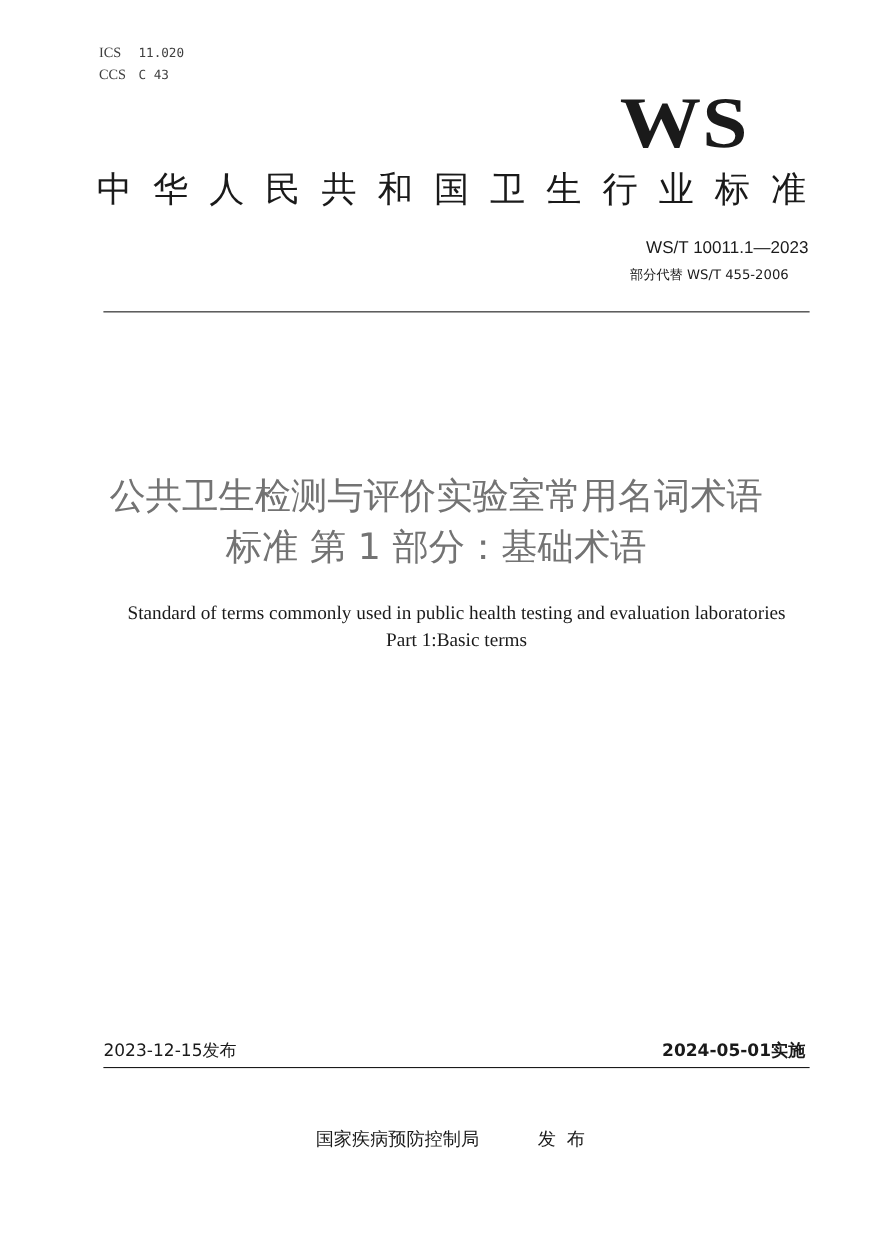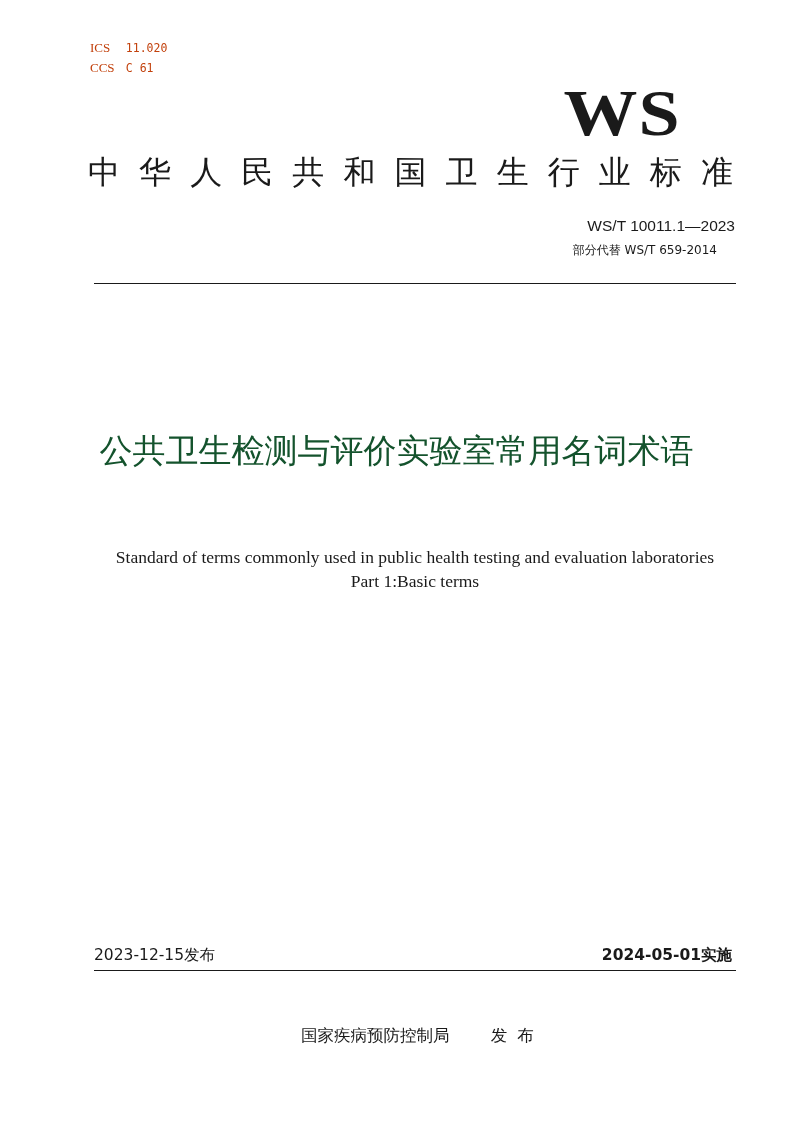--- a/index.html
+++ b/index.html
@@ -15,21 +15,21 @@
       color: #1a1a1a;
       font-family: "DejaVu Sans", "Liberation Sans", sans-serif;
     }
     .abs { position: absolute; }
 
     .classification {
       left: 90px;
       top: 38px;
       font-size: 12px;
       line-height: 20px;
-      color: #c2410c;
+      color: #404040;
     }
     .classification .row { white-space: nowrap; }
     .classification .key {
       font-family: "Liberation Serif", "DejaVu Serif", serif;
       font-size: 13px;
       display: inline-block;
       min-width: 32px;
     }
     .classification .val {
       font-family: "DejaVu Sans Mono", "Liberation Mono", monospace;
@@ -89,21 +89,21 @@
     .rule-top { top: 283px; }
     .rule-bottom { top: 970px; }
 
     .title-cn {
       left: 0;
       width: 793px;
       top: 428px;
       text-align: center;
       font-size: 33px;
       line-height: 46px;
-      color: #14532d;
+      color: #737373;
     }
     .title-en {
       left: 0;
       width: 830px;
       top: 545px;
       text-align: center;
       font-family: "Liberation Serif", "DejaVu Serif", serif;
       font-size: 17.5px;
       line-height: 24px;
       color: #1a1a1a;
@@ -128,39 +128,39 @@
     }
 
     .publisher {
       left: 287px;
       top: 1024px;
       font-size: 16.5px;
       line-height: 24px;
       color: #1a1a1a;
       white-space: nowrap;
     }
-    .publisher .issuer { display: inline-block; margin-left: 14px; }
+    .publisher .issuer { display: inline-block; }
     .publisher .action {
       display: inline-block;
-      margin-left: 36px;
+      margin-left: 48px;
       letter-spacing: 10px;
       font-family: Liberation Mono, monospace;
     }
   </style>
 </head>
 <body>
 
 <div class="abs classification">
   <div class="row">
     <span class="key">ICS</span>
     <span class="val">11.020</span>
   </div>
   <div class="row">
     <span class="key">CCS</span>
-    <span class="val">C 61</span>
+    <span class="val">C 43</span>
   </div>
 </div>
 
 <div class="abs ws-logo">WS</div>
 
 <div class="abs industry-title">
   <span>中</span>
   <span>华</span>
   <span>人</span>
   <span>民</span>
@@ -169,26 +169,27 @@
   <span>国</span>
   <span>卫</span>
   <span>生</span>
   <span>行</span>
   <span>业</span>
   <span>标</span>
   <span>准</span>
 </div>
 
 <div class="abs std-number">WS/T 10011.1—2023</div>
-<div class="abs replaces">部分代替 WS/T 659-2014</div>
+<div class="abs replaces">部分代替 WS/T 455-2006</div>
 
 <div class="abs rule rule-top"></div>
 
 <div class="abs title-cn">
   <div>公共卫生检测与评价实验室常用名词术语</div>
+  <div>标准 第 1 部分：基础术语</div>
 </div>
 
 <div class="abs title-en">
   <div>Standard of terms commonly used in public health testing and evaluation laboratories</div>
   <div>Part 1:Basic terms</div>
 </div>
 
 <div class="abs date-issue">2023-12-15发布</div>
 <div class="abs date-impl">2024-05-01实施</div>
 

